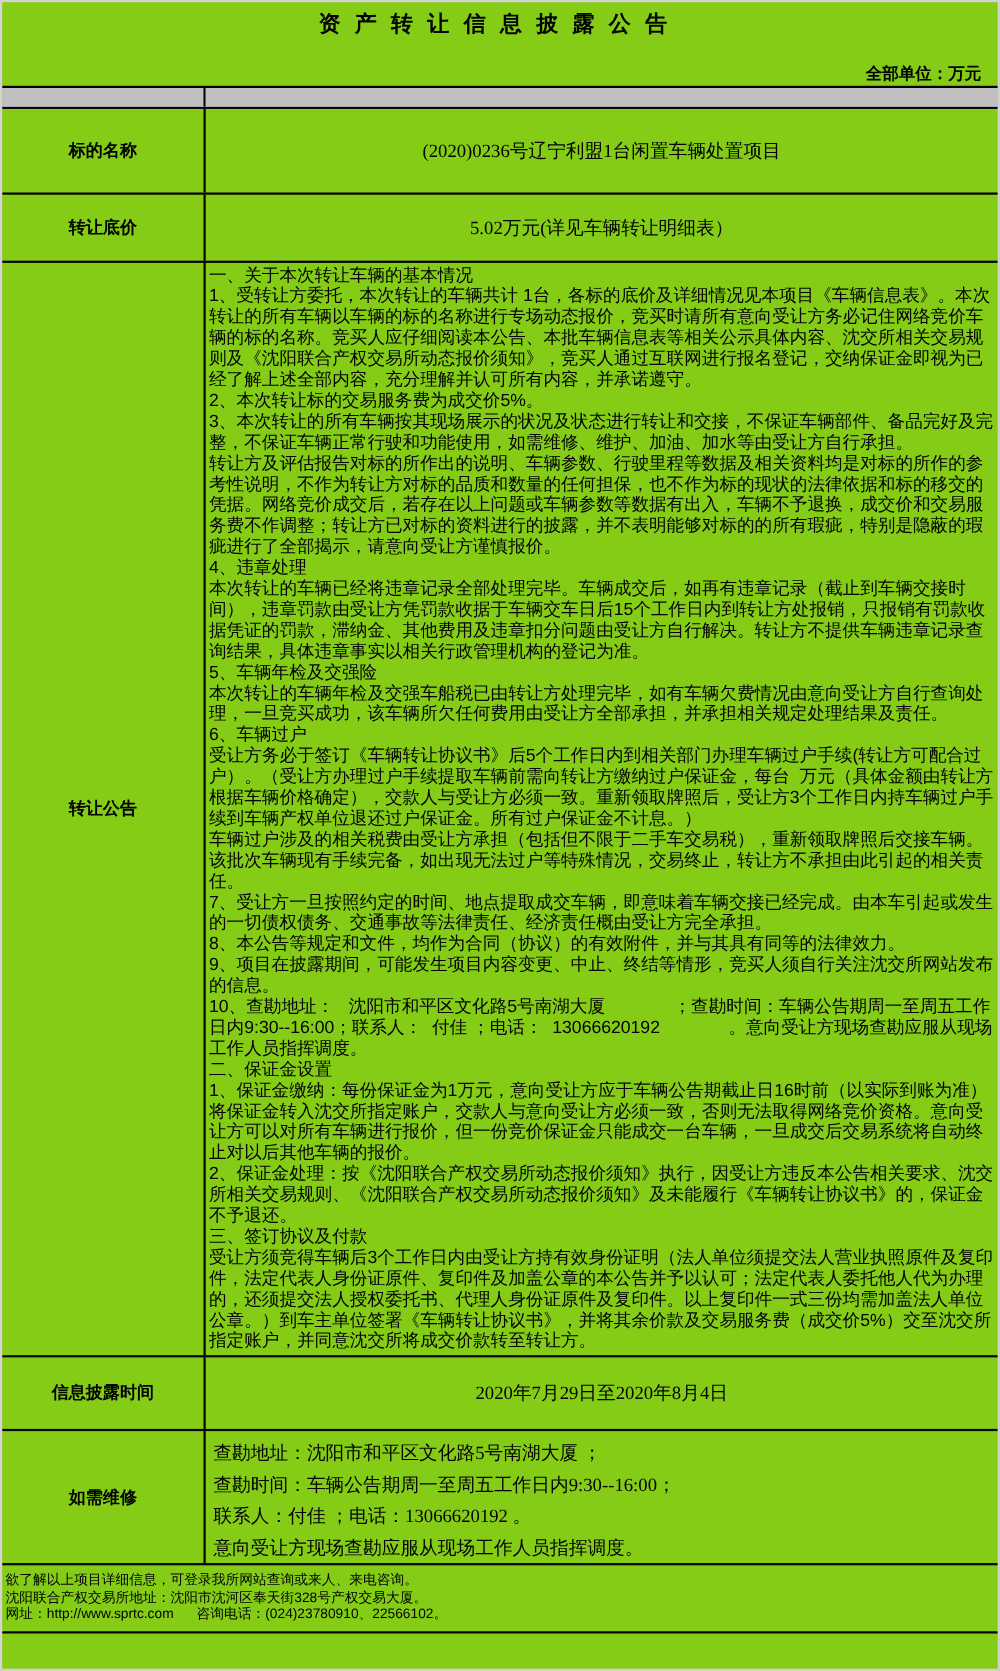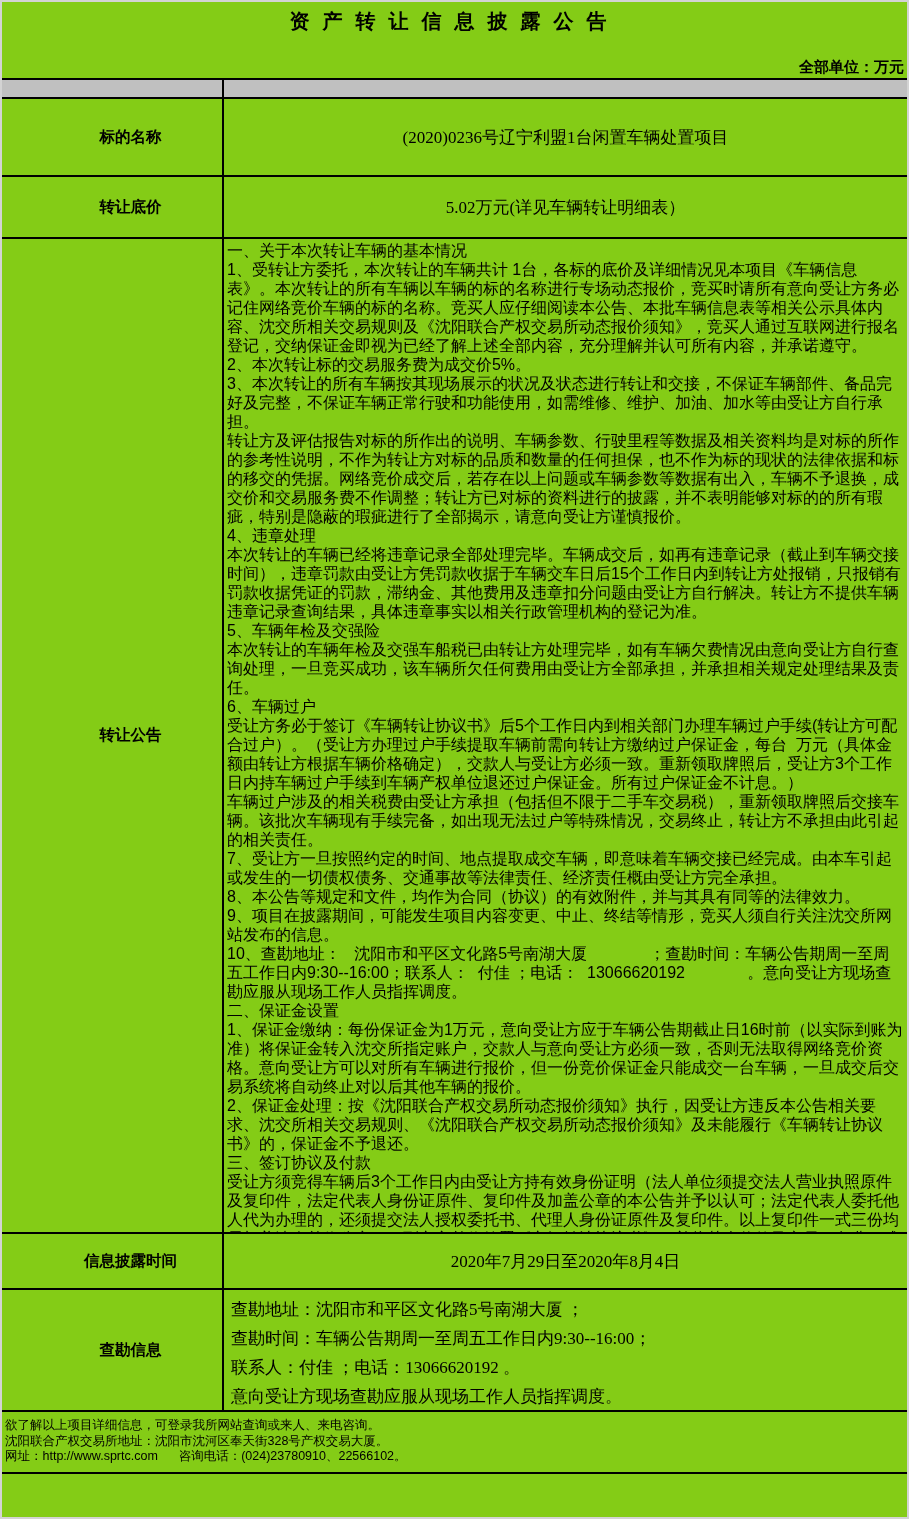--- a/index.html
+++ b/index.html
@@ -18,39 +18,38 @@
   .doc-title {
     padding-top: 6px;
     text-align: center;
     font-family: "Liberation Serif", serif;
     font-weight: bold;
     font-size: 20px;
     letter-spacing: 13px;
   }
   .unit-note {
     position: absolute;
-    right: 3px;
+    right: 15px;
     bottom: 1px;
     font-weight: bold;
     font-size: 15px;
     font-family: "Liberation Sans", sans-serif;
   }
   .tbl { border-top: 2px solid #000; }
   .row { display: flex; border-bottom: 2px solid #000; }
   .cell-label {
     width: 185px;
     flex: 0 0 185px;
     border-right: 2px solid #000;
     display: flex;
     align-items: center;
     justify-content: center;
     font-weight: bold;
     font-size: 15.5px;
     text-align: center;
-    margin-left: 37px;
   }
   .cell-value {
     flex: 1;
     display: flex;
     align-items: center;
     justify-content: center;
     font-family: "Liberation Serif", serif;
     font-size: 17px;
     text-align: center;
   }
@@ -62,21 +61,21 @@
   .row-notice .cell-value {
     display: block;
     font-family: "Liberation Sans", sans-serif;
     font-size: 16px;
     line-height: 19px;
     text-align: left;
     padding: 2px 2px 0 3px;
     white-space: pre-wrap;
     overflow: hidden;
   }
-  .row-disclosure { height: 56px; }
+  .row-disclosure { height: 67px; }
   .row-survey { height: 122px; }
   .row-survey .cell-value {
     display: block;
     text-align: left;
     font-size: 17px;
     line-height: 29px;
     padding: 5px 4px 0 7px;
     white-space: pre-wrap;
   }
   .footer {
@@ -140,21 +139,21 @@
 三、签订协议及付款
 受让方须竞得车辆后3个工作日内由受让方持有效身份证明（法人单位须提交法人营业执照原件及复印件，法定代表人身份证原件、复印件及加盖公章的本公告并予以认可；法定代表人委托他人代为办理的，还须提交法人授权委托书、代理人身份证原件及复印件。以上复印件一式三份均需加盖法人单位公章。）到车主单位签署《车辆转让协议书》，并将其余价款及交易服务费（成交价5%）交至沈交所指定账户，并同意沈交所将成交价款转至转让方。</div>
     </div>
 
     <div class="row row-disclosure">
       <div class="cell-label">信息披露时间</div>
       <div class="cell-value">2020年7月29日至2020年8月4日</div>
     </div>
 
     <div class="row row-survey">
-      <div class="cell-label">查勘信息</div>
+      <div class="cell-label">如需维修</div>
       <div class="cell-value">查勘地址：沈阳市和平区文化路5号南湖大厦 ；
 查勘时间：车辆公告期周一至周五工作日内9:30--16:00；
 联系人：付佳 ；电话：13066620192 。
 意向受让方现场查勘应服从现场工作人员指挥调度。</div>
     </div>
 
   </div>
 
   <div class="footer">欲了解以上项目详细信息，可登录我所网站查询或来人、来电咨询。
 沈阳联合产权交易所地址：沈阳市沈河区奉天街328号产权交易大厦。

